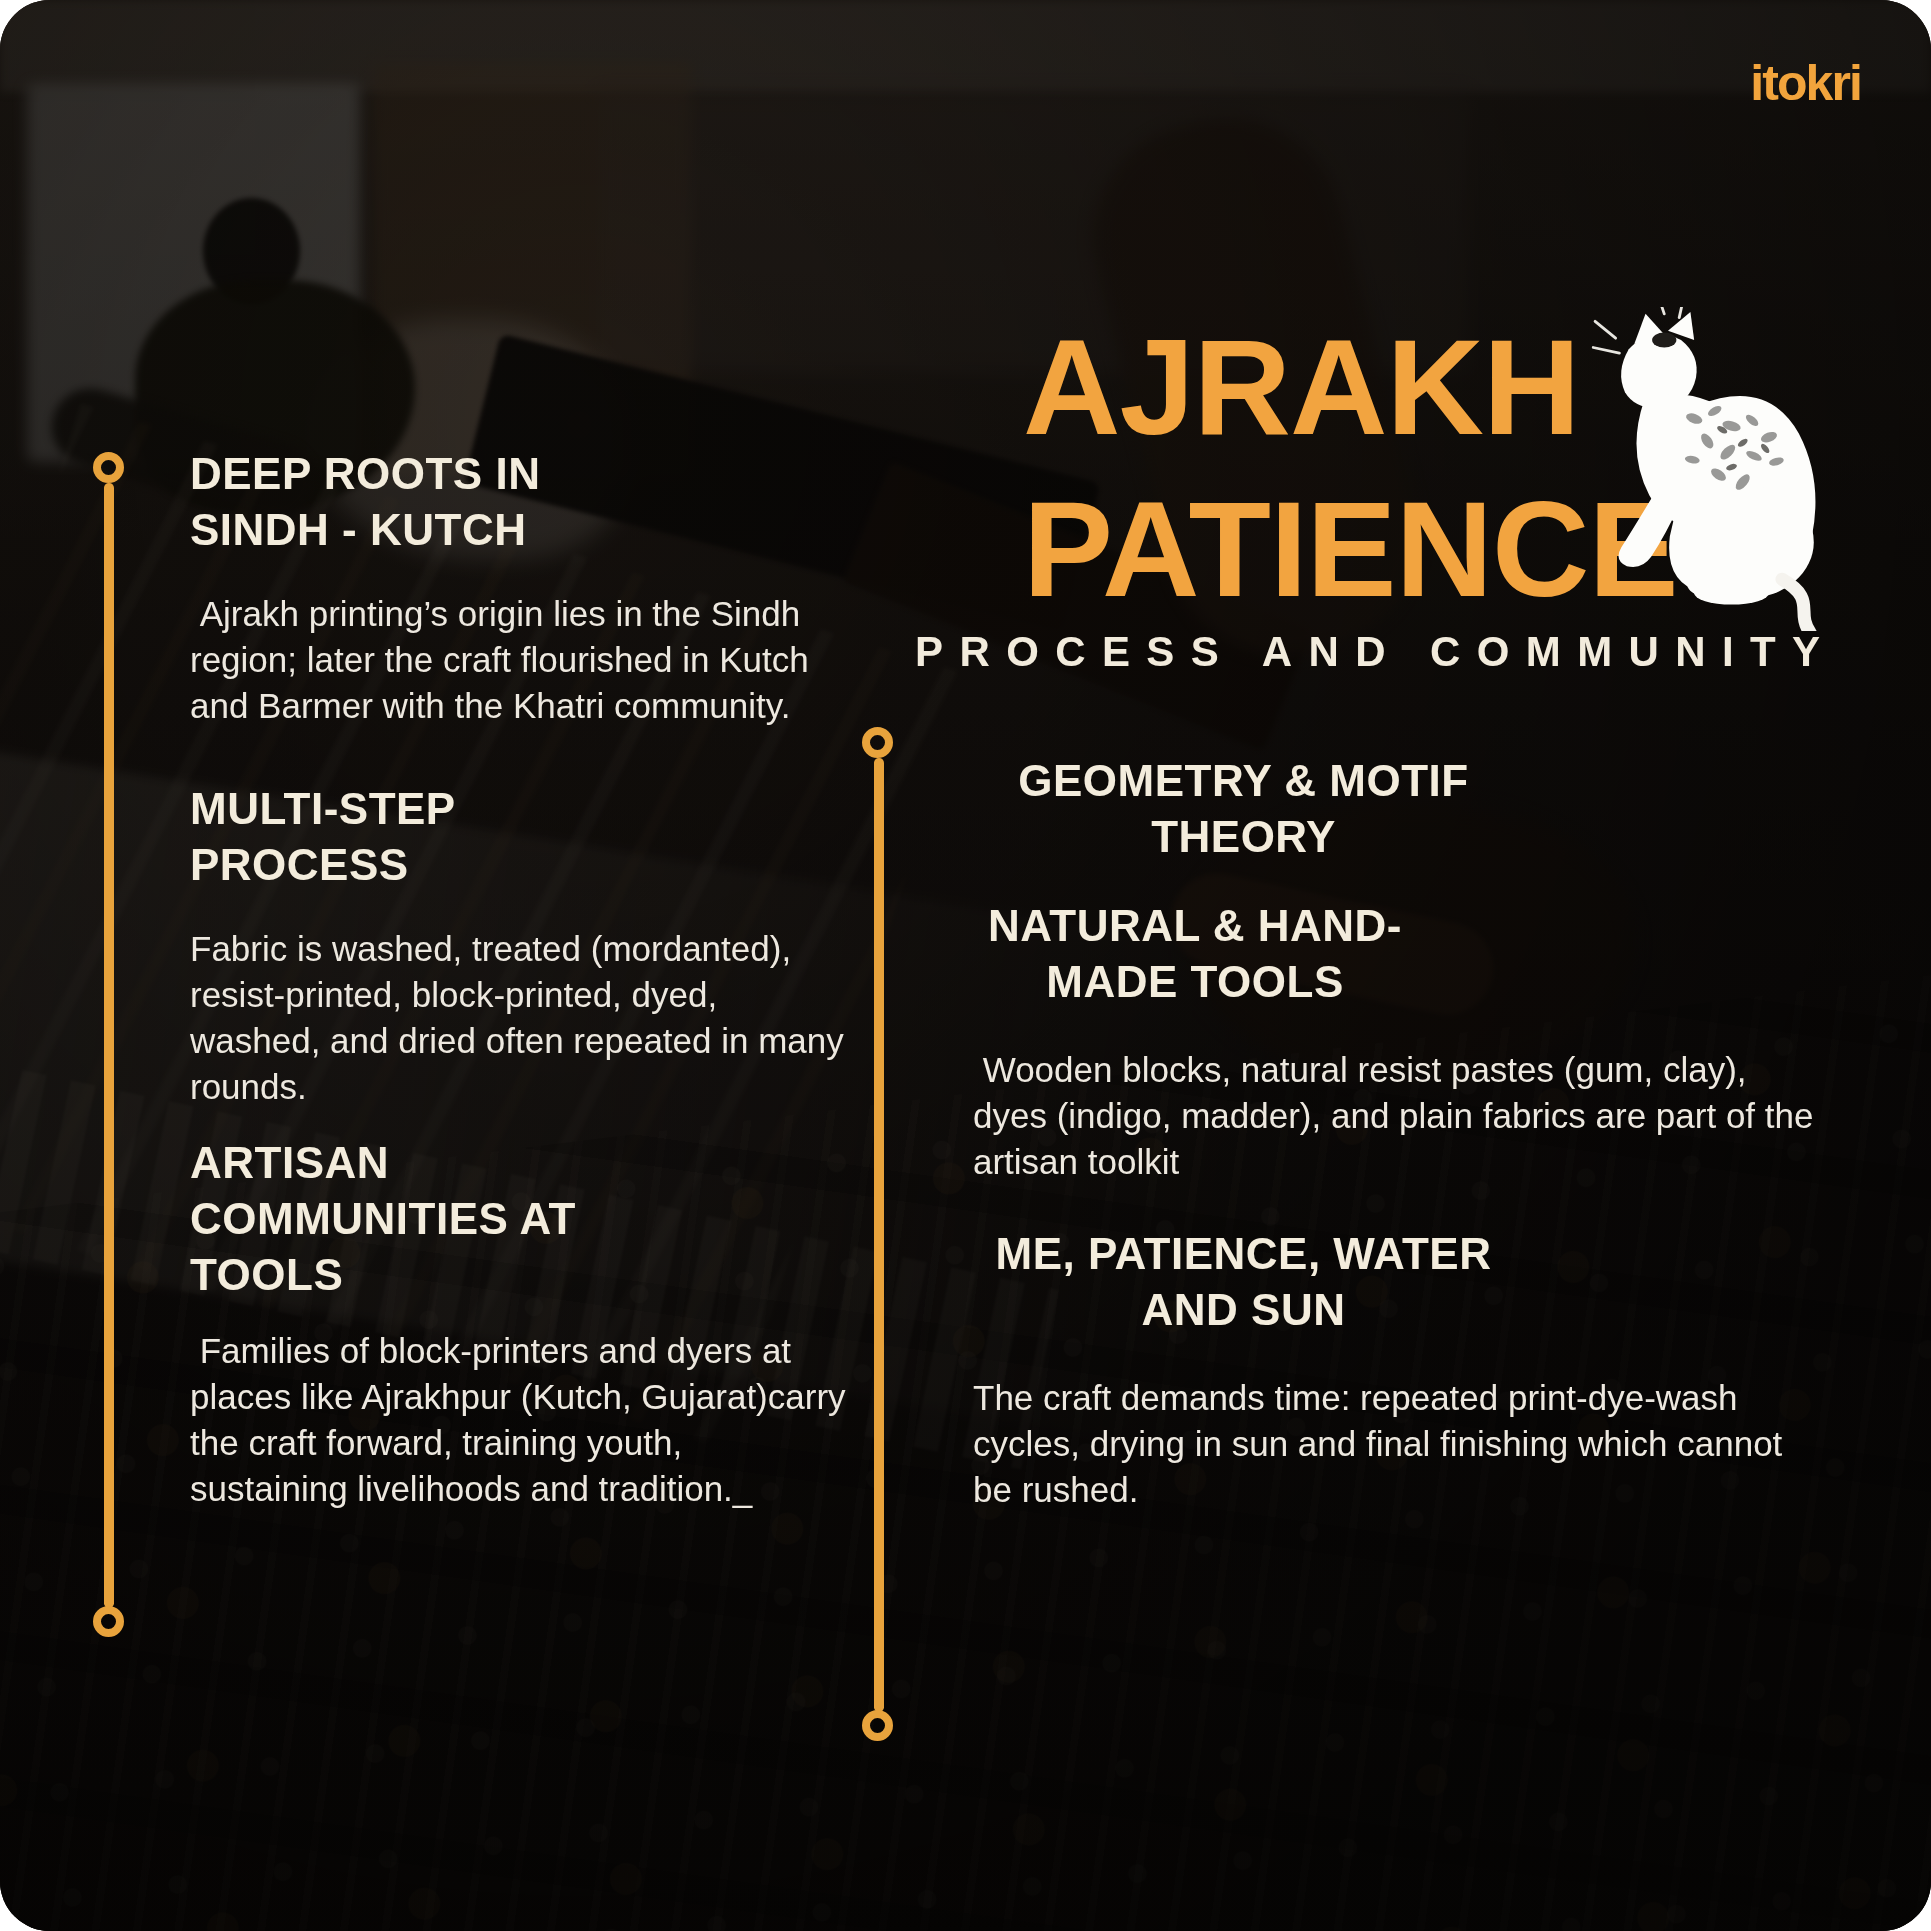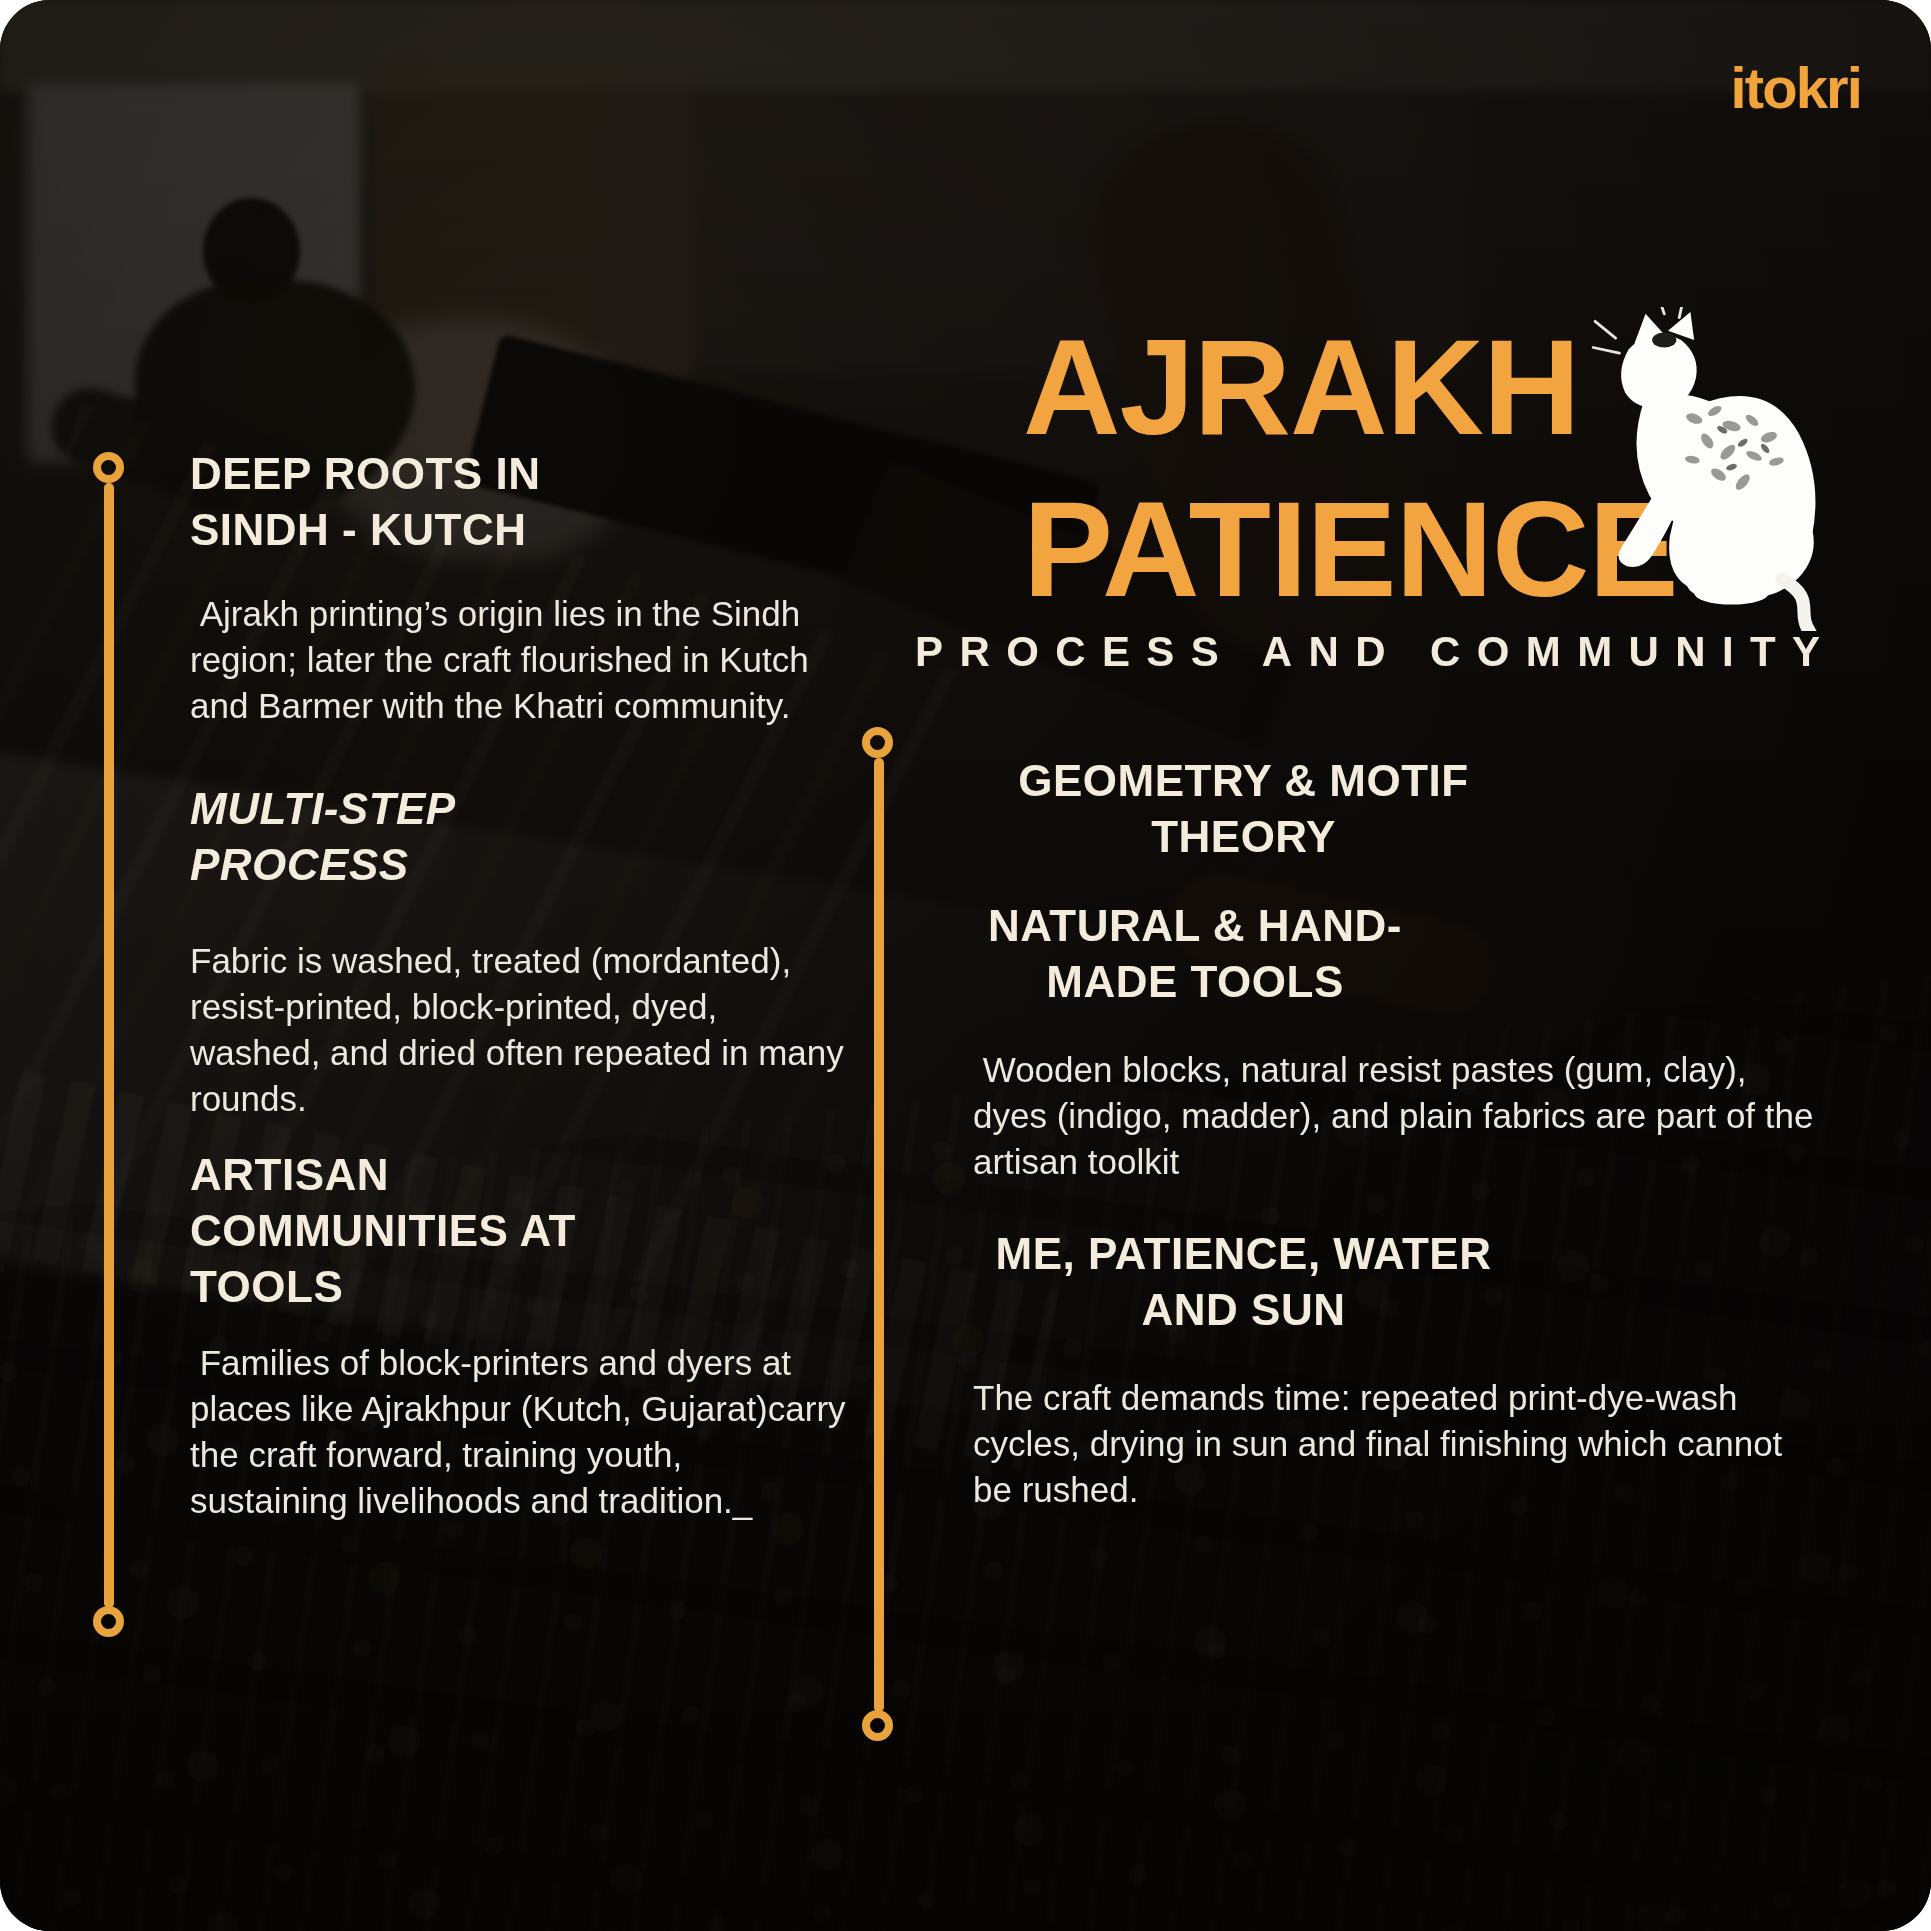--- a/index.html
+++ b/index.html
@@ -38,21 +38,21 @@
       repeating-linear-gradient(-75deg,rgba(202,189,157,.09) 0 7.7px,rgba(0,0,0,0) 7.7px 41px);
     background-size:106px 106px,203px 164px,auto,auto;}
   .bg-band{left:-58px;top:1173px;width:1110px;height:183px;transform:rotate(12deg);opacity:.7;filter:blur(1px);
     background:repeating-linear-gradient(90deg,rgba(214,203,176,.14) 0 25px,rgba(0,0,0,0) 25px 50px);}
   .bg-overlay{inset:0;
     background:radial-gradient(ellipse at 30% 22%,rgba(0,0,0,.12) 0%,rgba(0,0,0,.55) 78%),
                linear-gradient(rgba(12,9,7,.34),rgba(8,6,5,.52));}
 
   
   .content{position:absolute;inset:0;}
-  .logo{position:absolute;right:70px;top:54px;font-size:58px;font-weight:800;letter-spacing:-1.9px;
+  .logo{position:absolute;right:70px;top:54px;font-size:50px;font-weight:800;letter-spacing:-1.9px;
         color:#F2A43C;font-family:"Liberation Sans",sans-serif;}
   .title{position:absolute;left:1023px;top:307px;font-size:135px;line-height:162px;font-weight:800;
          letter-spacing:-1px;color:#F2A440;white-space:nowrap;}
   .subtitle{position:absolute;left:915px;top:628px;font-size:42px;font-weight:700;letter-spacing:16.4px;
             color:#F2EBDC;white-space:nowrap;}
   .cat{position:absolute;left:1582px;top:307px;width:243px;height:324px;}
   .cat svg{width:100%;height:100%;}
 
   .timeline-line{position:absolute;width:9.7px;background:#E8A33C;border-radius:4.8px;}
   .line-left{left:104px;top:483px;height:1125px;}
@@ -68,21 +68,21 @@
   .col-right{left:973px;top:753px;width:850px;}
   .section h2{margin:0;font-size:44px;line-height:56px;font-weight:800;letter-spacing:0.5px;color:#F3ECDC;
               font-family:"Liberation Sans",sans-serif;}
   .section p{margin:0;font-size:35px;line-height:46px;font-weight:400;color:#EDE8DF;white-space:pre-wrap;
              font-family:"Liberation Sans",sans-serif;}
   .col-left .section h2{max-width:406px;}
   .col-right .section h2{max-width:541px;text-align:center;}
   .col-right .section:nth-child(2) h2{max-width:444px;}
   .col-left .section:nth-child(1) h2{margin-bottom:33px;}
   .col-left .section:nth-child(1) p{margin-bottom:52px;}
-  .col-left .section:nth-child(2) h2{margin-bottom:45px;font-style:italic;}
+  .col-left .section:nth-child(2) h2{margin-bottom:33px;}
   .col-left .section:nth-child(2) p{margin-bottom:25px;}
   .col-left .section:nth-child(3) h2{margin-bottom:25px;}
   .col-right .section:nth-child(1) h2{margin-bottom:33px;}
   .col-right .section:nth-child(1) p{margin-bottom:33px;}
   .col-right .section:nth-child(2) h2{margin-bottom:37px;margin-top:8px;}
   .col-right .section:nth-child(2) p{margin-bottom:41px;}
   .col-right .section:nth-child(3) h2{margin-bottom:37px;}
 </style>
 </head>
 <body>

